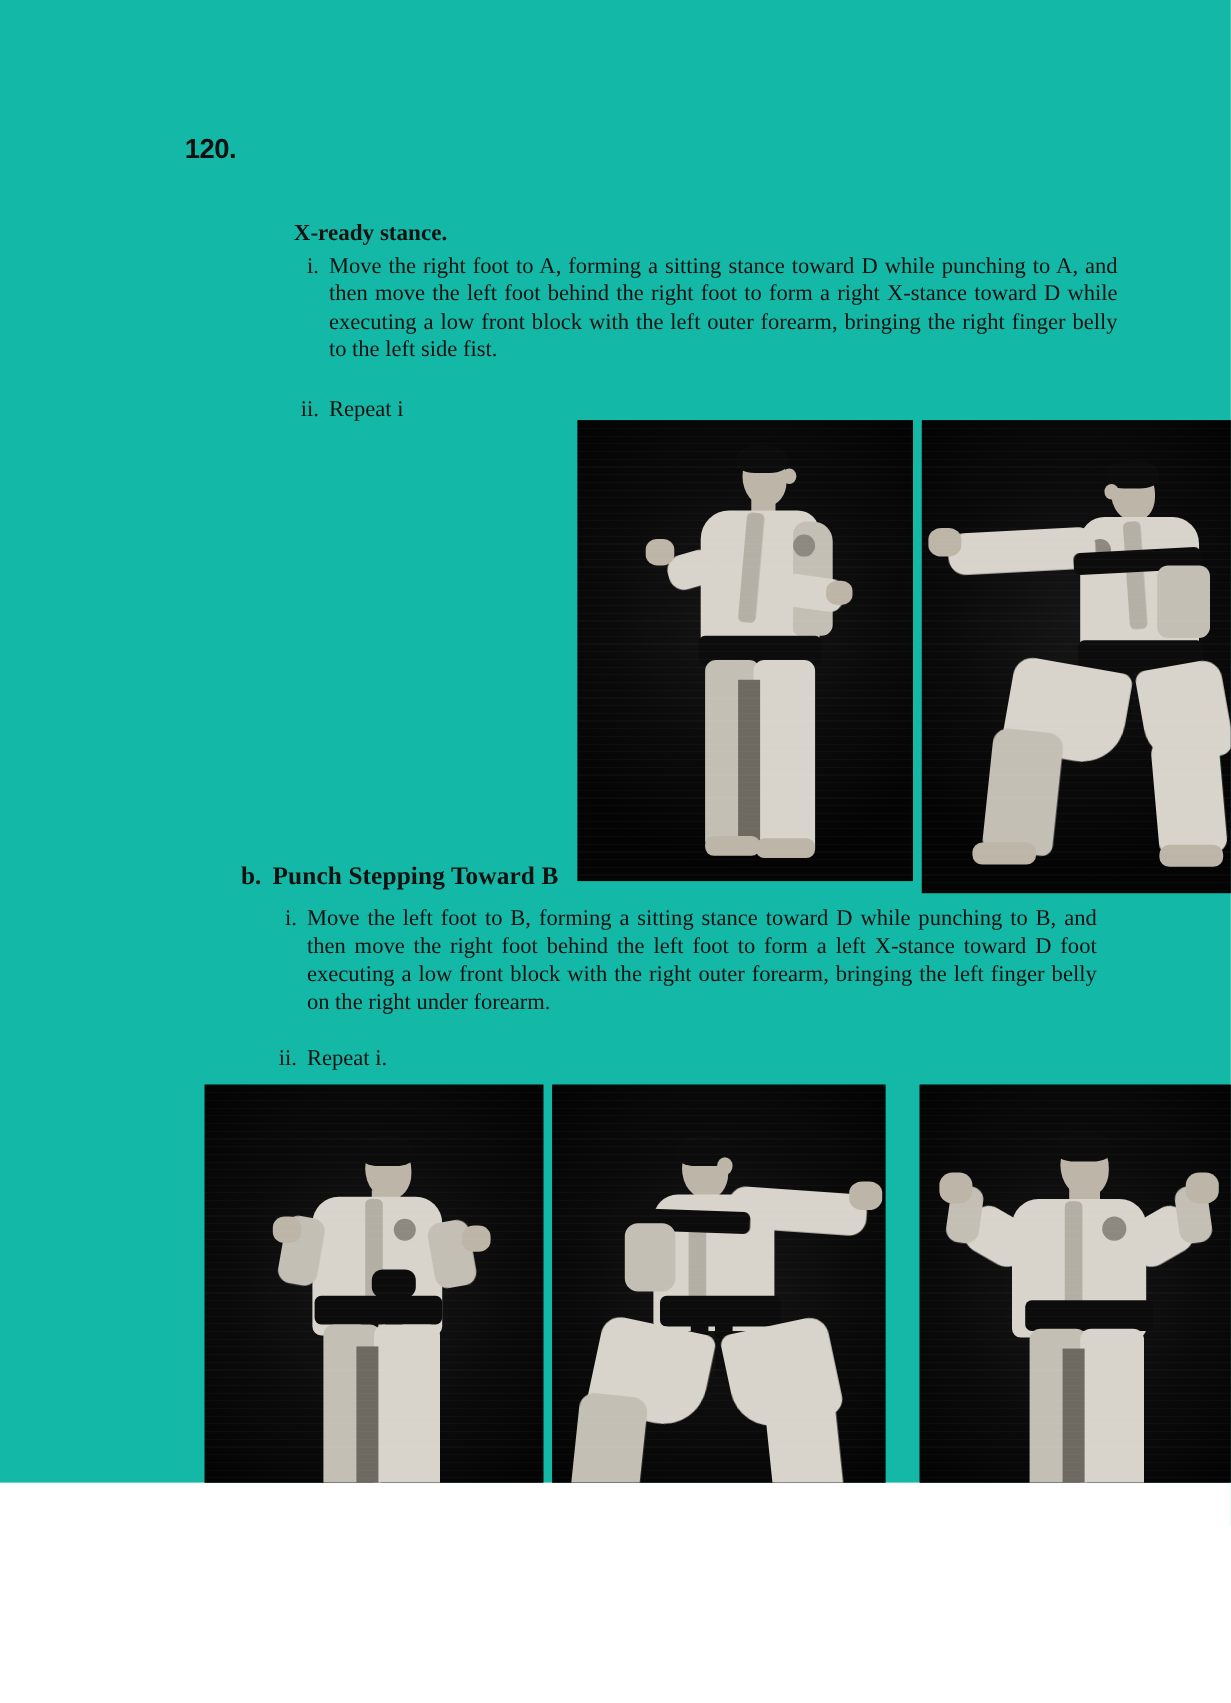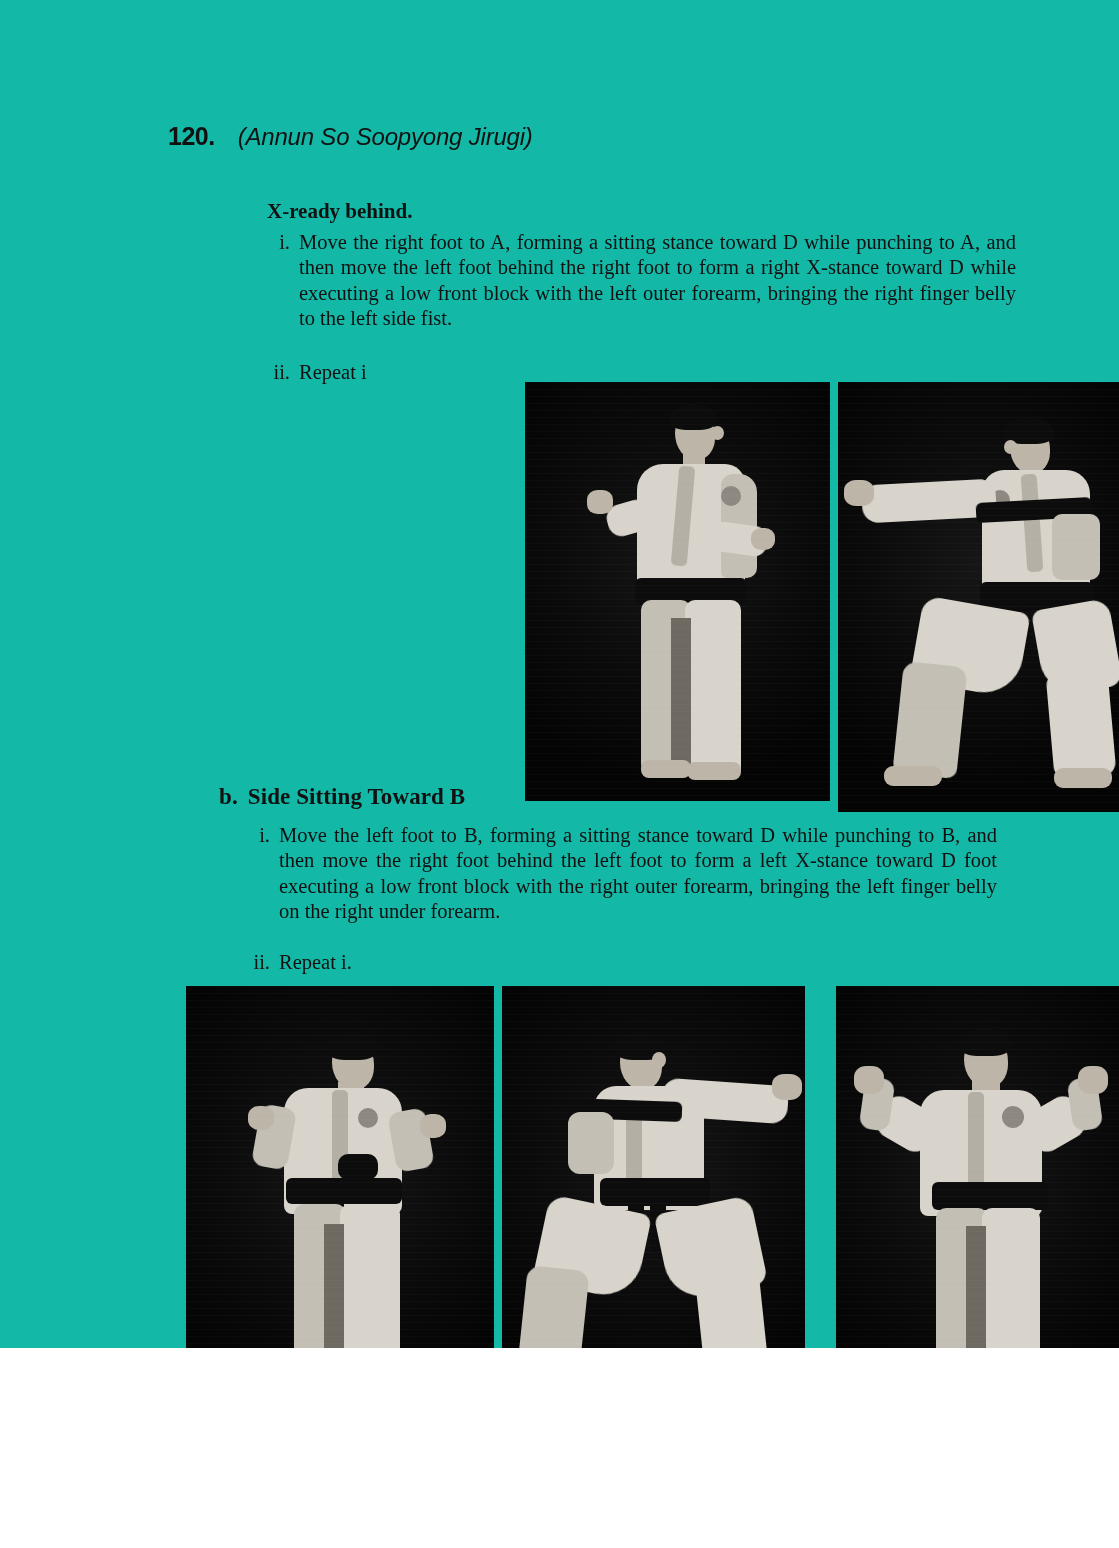--- a/index.html
+++ b/index.html
@@ -160,25 +160,24 @@
     letter-spacing: 0.4px;
   }
 </style>
 </head>
 <body>
 
 <div class="page">
 
   <div class="heading-row">
     <span class="sec-num">120.</span>
-    <span class="sec-korean">(Annun So Soopyong Jirugi)</span>
-  </div>
-
-
-  <div class="ready">X-ready behind.</div>
+  </div>
+
+
+  <div class="ready">X-ready stance.</div>
 
   <div class="item" id="item-a-i">
     <span class="marker">i.</span>
     <span class="body">Move the right foot to A, forming a sitting stance toward D while punching to A, and then move the left foot behind the right foot to form a right X-stance toward D while executing a low front block with the left outer forearm, bringing the right finger belly to the left side fist.</span>
   </div>
 
   <div class="item" id="item-a-ii">
     <span class="marker">ii.</span>
     <span class="body noj">Repeat i</span>
   </div>
@@ -242,21 +241,21 @@
     <div class="fig gi soft" style="left:78px; top:222px; width:108px; height:86px; border-radius:18px 10px 40px 14px; transform:rotate(10deg);"></div>
     <div class="fig gi2 soft" style="left:60px; top:282px; width:64px; height:112px; border-radius:14px 14px 10px 10px; transform:rotate(6deg);"></div>
     <div class="fig gi soft" style="left:200px; top:222px; width:78px; height:88px; border-radius:10px 18px 14px 36px; transform:rotate(-10deg);"></div>
     <div class="fig gi soft" style="left:212px; top:288px; width:62px; height:108px; border-radius:14px; transform:rotate(-5deg);"></div>
     <div class="fig skin soft" style="left:46px; top:384px; width:58px; height:20px; border-radius:9px;"></div>
     <div class="fig skin soft" style="left:216px; top:386px; width:58px; height:20px; border-radius:9px;"></div>
     <div class="bands"></div>
   </div>
 
   <div class="sub-b">
-    <span class="lbl">b.</span><span>Side Sitting Toward B</span>
+    <span class="lbl">b.</span><span>Punch Stepping Toward B</span>
   </div>
 
   <div class="item" id="item-b-i">
     <span class="marker">i.</span>
     <span class="body">Move the left foot to B, forming a sitting stance toward D while punching to B, and then move the right foot behind the left foot to form a left X-stance toward D foot executing a low front block with the right outer forearm, bringing the left finger belly on the right under forearm.</span>
   </div>
 
   <div class="item" id="item-b-ii">
     <span class="marker">ii.</span>
     <span class="body noj">Repeat i.</span>

